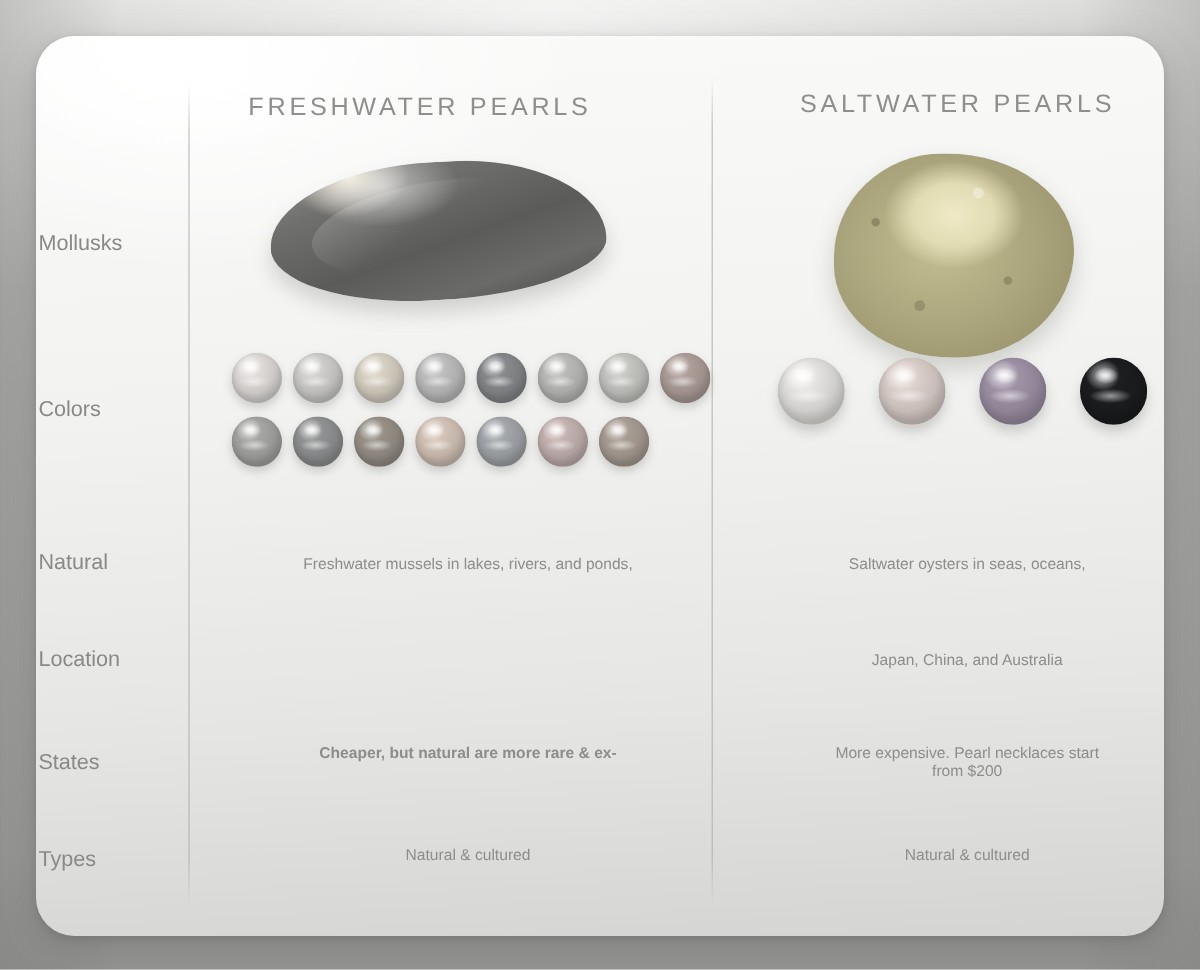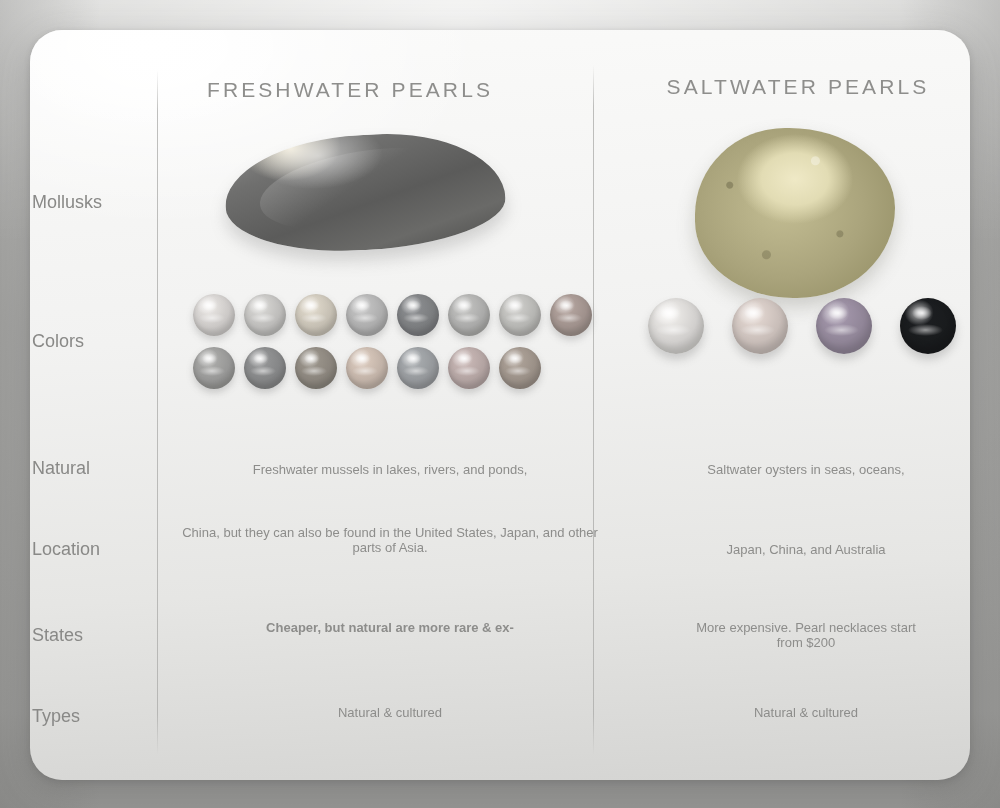--- a/index.html
+++ b/index.html
@@ -183,21 +183,20 @@
   </div>
 
   <div class="row-label" style="top:162px;">Mollusks</div>
   <div class="row-label" style="top:301px;">Colors</div>
   <div class="row-label" style="top:428px;">Natural</div>
   <div class="row-label" style="top:509px;">Location</div>
   <div class="row-label" style="top:595px;">States</div>
   <div class="row-label" style="top:676px;">Types</div>
 
   <div class="cell fresh" style="top:432px;">Freshwater mussels in lakes, rivers, and ponds,</div>
-  <div class="cell fresh" style="top:495px;">China, but they can also be found in the United States, Japan, and other parts of Asia.</div>
   <div class="cell fresh" style="top:590px;font-weight:bold;">
     <div>Cheaper, but natural are more rare &amp; ex-</div>
   </div>
   <div class="cell fresh" style="top:675px;">Natural &amp; cultured</div>
 
   <div class="cell salt nowrap" style="top:432px;">Saltwater oysters in seas, oceans,</div>
   <div class="cell salt nowrap" style="top:512px;">Japan, China, and Australia</div>
   <div class="cell salt" style="top:590px;">
     <div class="nowrap" style="white-space:nowrap;">More expensive. Pearl necklaces start</div>
     <div>from $200</div>

